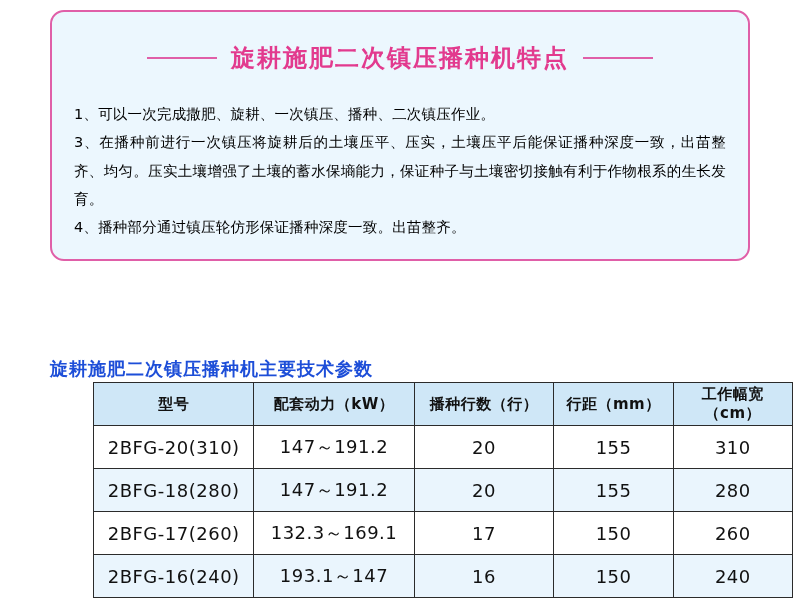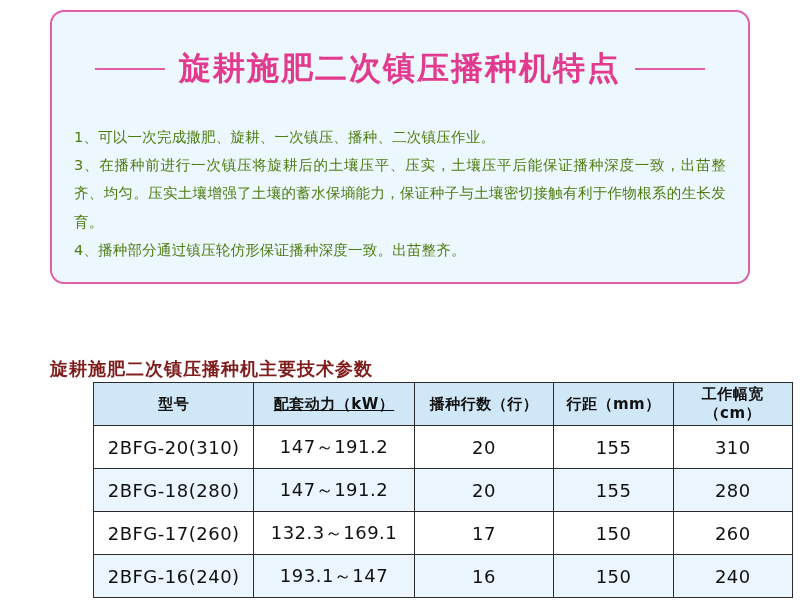--- a/index.html
+++ b/index.html
@@ -46,45 +46,45 @@
   }
   .title-rule {
     height: 2px;
     background: #e05fa8;
     width: 70px;
     flex: 0 0 70px;
   }
   .features-title {
     font-family: "DejaVu Sans", sans-serif;
     font-weight: bold;
-    font-size: 32px;
+    font-size: 24px;
     letter-spacing: 2px;
     color: #e23a8e;
     white-space: nowrap;
   }
 
   .feature-item {
     font-family: "DejaVu Sans", sans-serif;
     font-size: 14.5px;
     line-height: 1.95;
-    color: #4d7c0f;
+    color: #000000;
     text-align: justify;
     margin: 0;
     letter-spacing: 0.2px;
   }
 
   
   .spec-title {
     position: absolute;
     left: 50px;
     top: 342px;
     font-family: "DejaVu Sans", sans-serif;
     font-weight: bold;
     font-size: 18px;
-    color: #7f1d1d;
+    color: #1d4ed8;
     letter-spacing: 1px;
   }
 
   .spec-table {
     position: absolute;
     left: 50px;
     top: 382px;
     width: 700px;
     border-collapse: collapse;
     table-layout: fixed;
@@ -106,21 +106,21 @@
     font-weight: bold;
     font-size: 15px;
   }
   .spec-table tbody td {
     background: #ffffff;
   }
   .spec-table tbody tr:nth-child(even) td {
     background: #eaf5fd;
   }
   .col-model   { width: 23%; }
-  .col-power   { width: 23%; text-decoration: underline; }
+  .col-power   { width: 23%; }
   .col-rows    { width: 20%; }
   .col-spacing { width: 17%; }
   .col-width   { width: 17%; }
 </style>
 </head>
 <body>
 
 <div class="page">
 
   <section class="features-panel">

